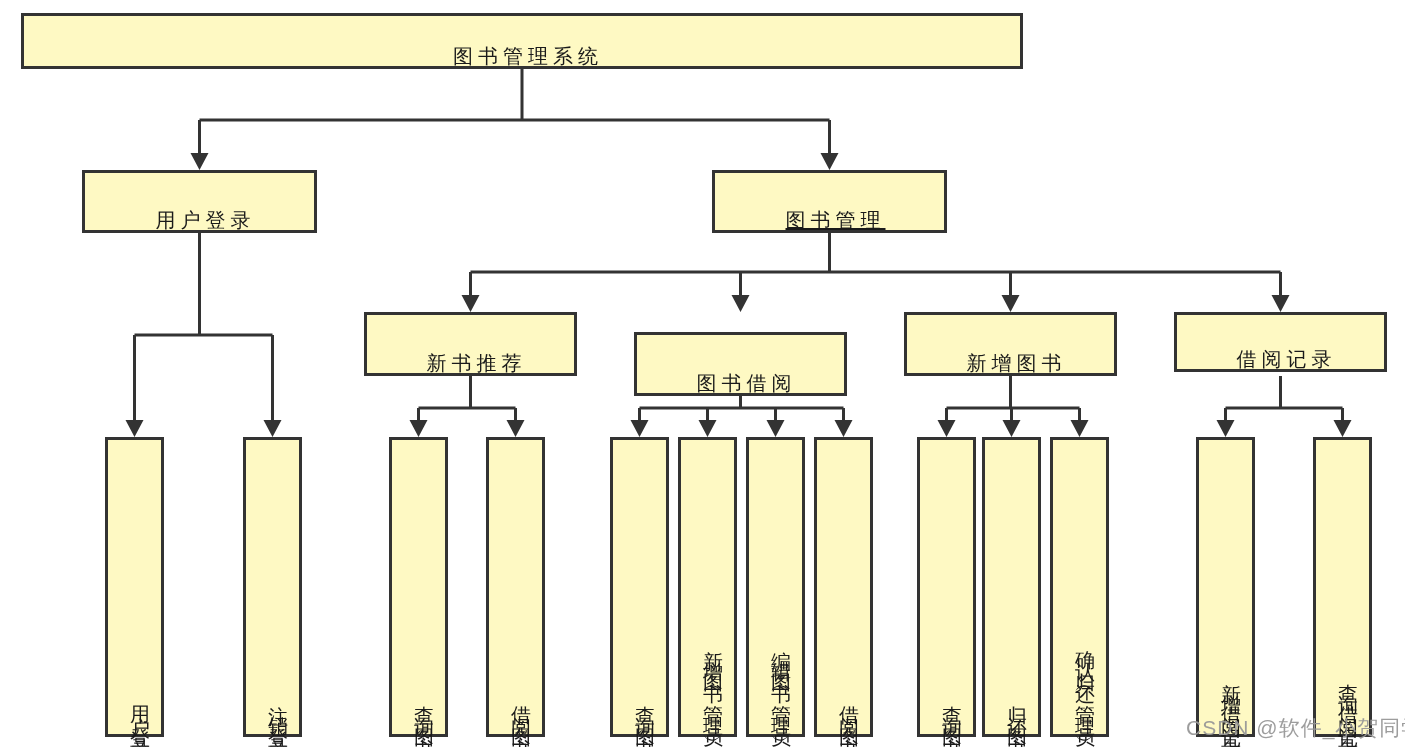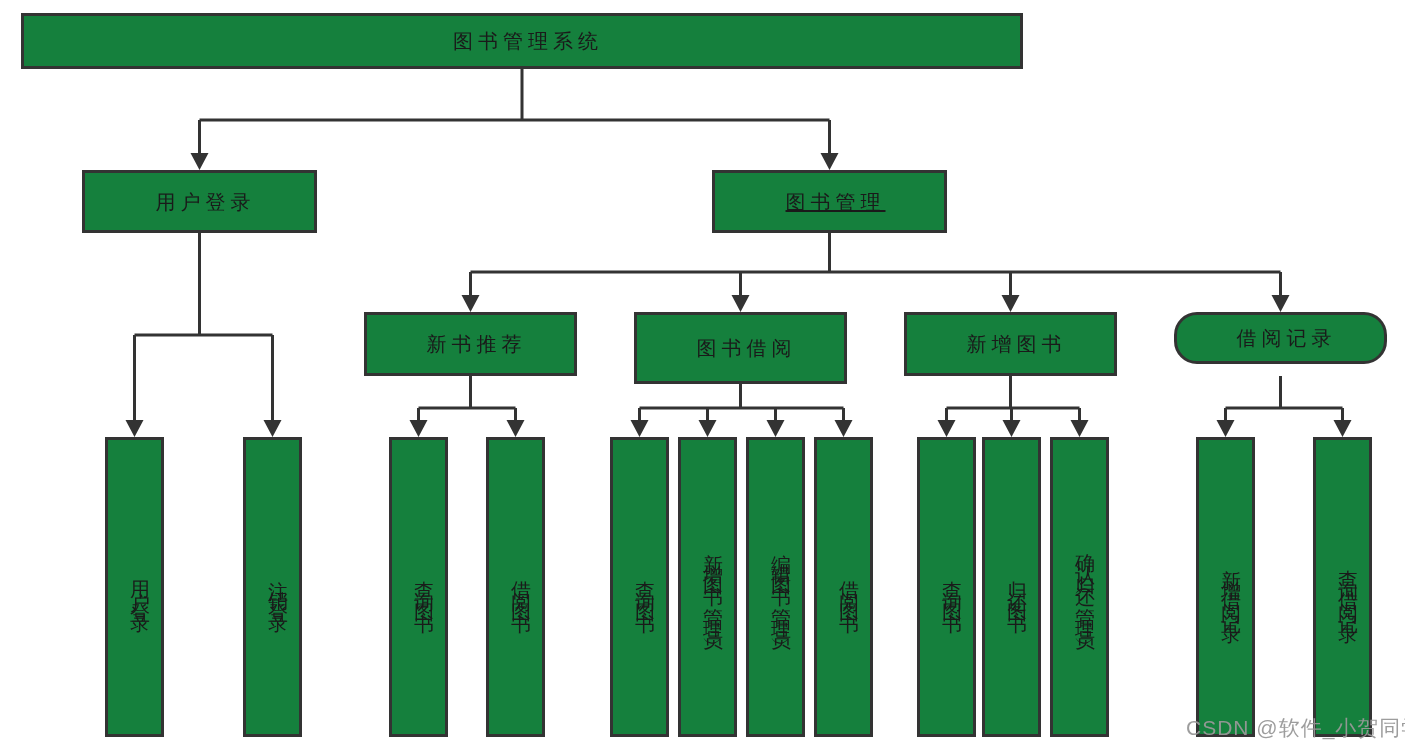--- a/index.html
+++ b/index.html
@@ -27,24 +27,24 @@
     stroke: #333333;
     stroke-width: 3;
   }
   .wires .a {
     fill: #333333;
     stroke: none;
   }
   .node {
     position: absolute;
     box-sizing: border-box;
-    background: #15803d;
+    background: #fef9c3;
     border: 3px solid #333333;
     display: flex;
-    align-items: center;
+    align-items: flex-end;
     justify-content: center;
     color: #1a1a1a;
     z-index: 2;
     padding-left: 12px;
   }
   .node .lbl {
     font-size: 20px;
     letter-spacing: 5px;
     line-height: 1;
     white-space: nowrap;
@@ -108,27 +108,27 @@
   <div class="node" style="left:82px; top:170px; width:235px; height:63px;">
     <span class="lbl">用户登录</span>
   </div>
   <div class="node" style="left:712px; top:170px; width:235px; height:63px;text-decoration:underline;">
     <span class="lbl">图书管理</span>
   </div>
 
   <div class="node" style="left:364px; top:312px; width:213px; height:64px;">
     <span class="lbl">新书推荐</span>
   </div>
-  <div class="node" style="left:634px; top:312px; width:213px; height:72px;">
+  <div class="node" style="left:634px; top:332px; width:213px; height:64px;">
     <span class="lbl">图书借阅</span>
   </div>
   <div class="node" style="left:904px; top:312px; width:213px; height:64px;">
     <span class="lbl">新增图书</span>
   </div>
-  <div class="node" style="left:1174px; top:312px; width:213px; height:52px;border-radius:23px;">
+  <div class="node" style="left:1174px; top:312px; width:213px; height:60px;">
     <span class="lbl">借阅记录</span>
   </div>
 
   <div class="node v" style="left:105px; top:437px; width:59px; height:300px;">
     <span class="lbl">用户登录</span>
   </div>
   <div class="node v" style="left:243px; top:437px; width:59px; height:300px;">
     <span class="lbl">注销登录</span>
   </div>
 

